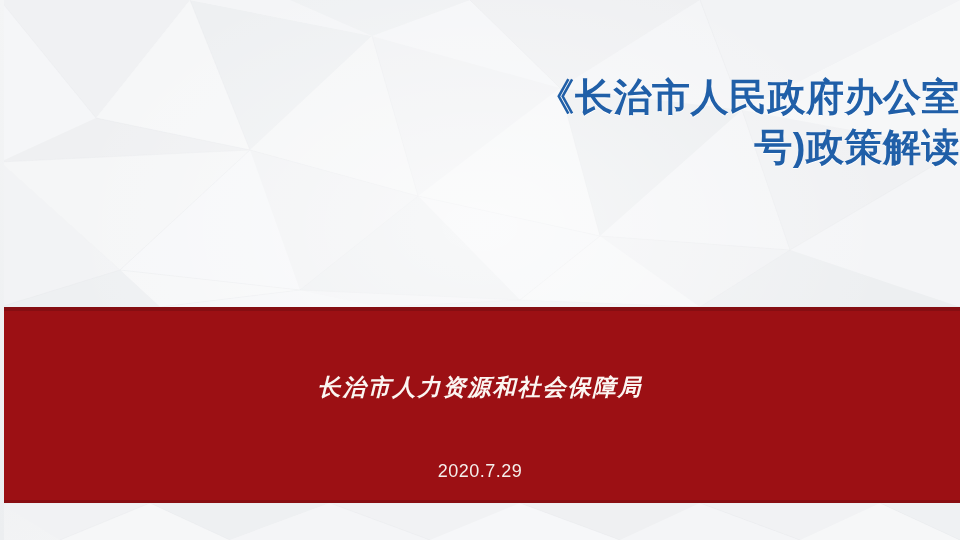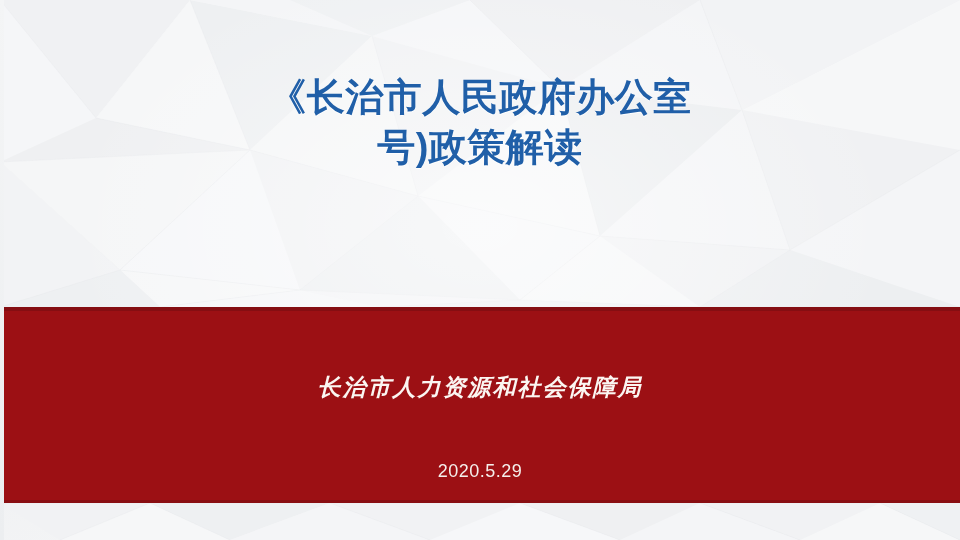--- a/index.html
+++ b/index.html
@@ -65,20 +65,21 @@
   }
   .title-line {
     font-family: "Liberation Sans", "DejaVu Sans", sans-serif;
     font-weight: bold;
     font-size: 38px;
     line-height: 50px;
     color: #205FA8;
     letter-spacing: 0.5px;
     white-space: nowrap;
     text-shadow: 0 1px 0 rgba(255,255,255,0.85);
+    text-align: right;
   }
 
   
   .red-banner {
     position: absolute;
     left: 0;
     top: 307px;
     width: 960px;
     height: 196px;
     background: #9C1014;
@@ -207,19 +208,19 @@
   <div class="vignette"></div>
 
   <div class="title-block">
     <div class="title-line">《长治市人民政府办公室</div>
     <div class="title-line">号)政策解读</div>
   </div>
 
   <div class="red-banner">
     <div class="band-top-dark"></div>
     <div class="org-name">长治市人力资源和社会保障局</div>
-    <div class="pres-date">2020.5.29</div>
+    <div class="pres-date">2020.7.29</div>
     <div class="band-bottom-dark"></div>
   </div>
 
   <div class="left-margin-strip"></div>
 
 </div>
 
 </body></html>

